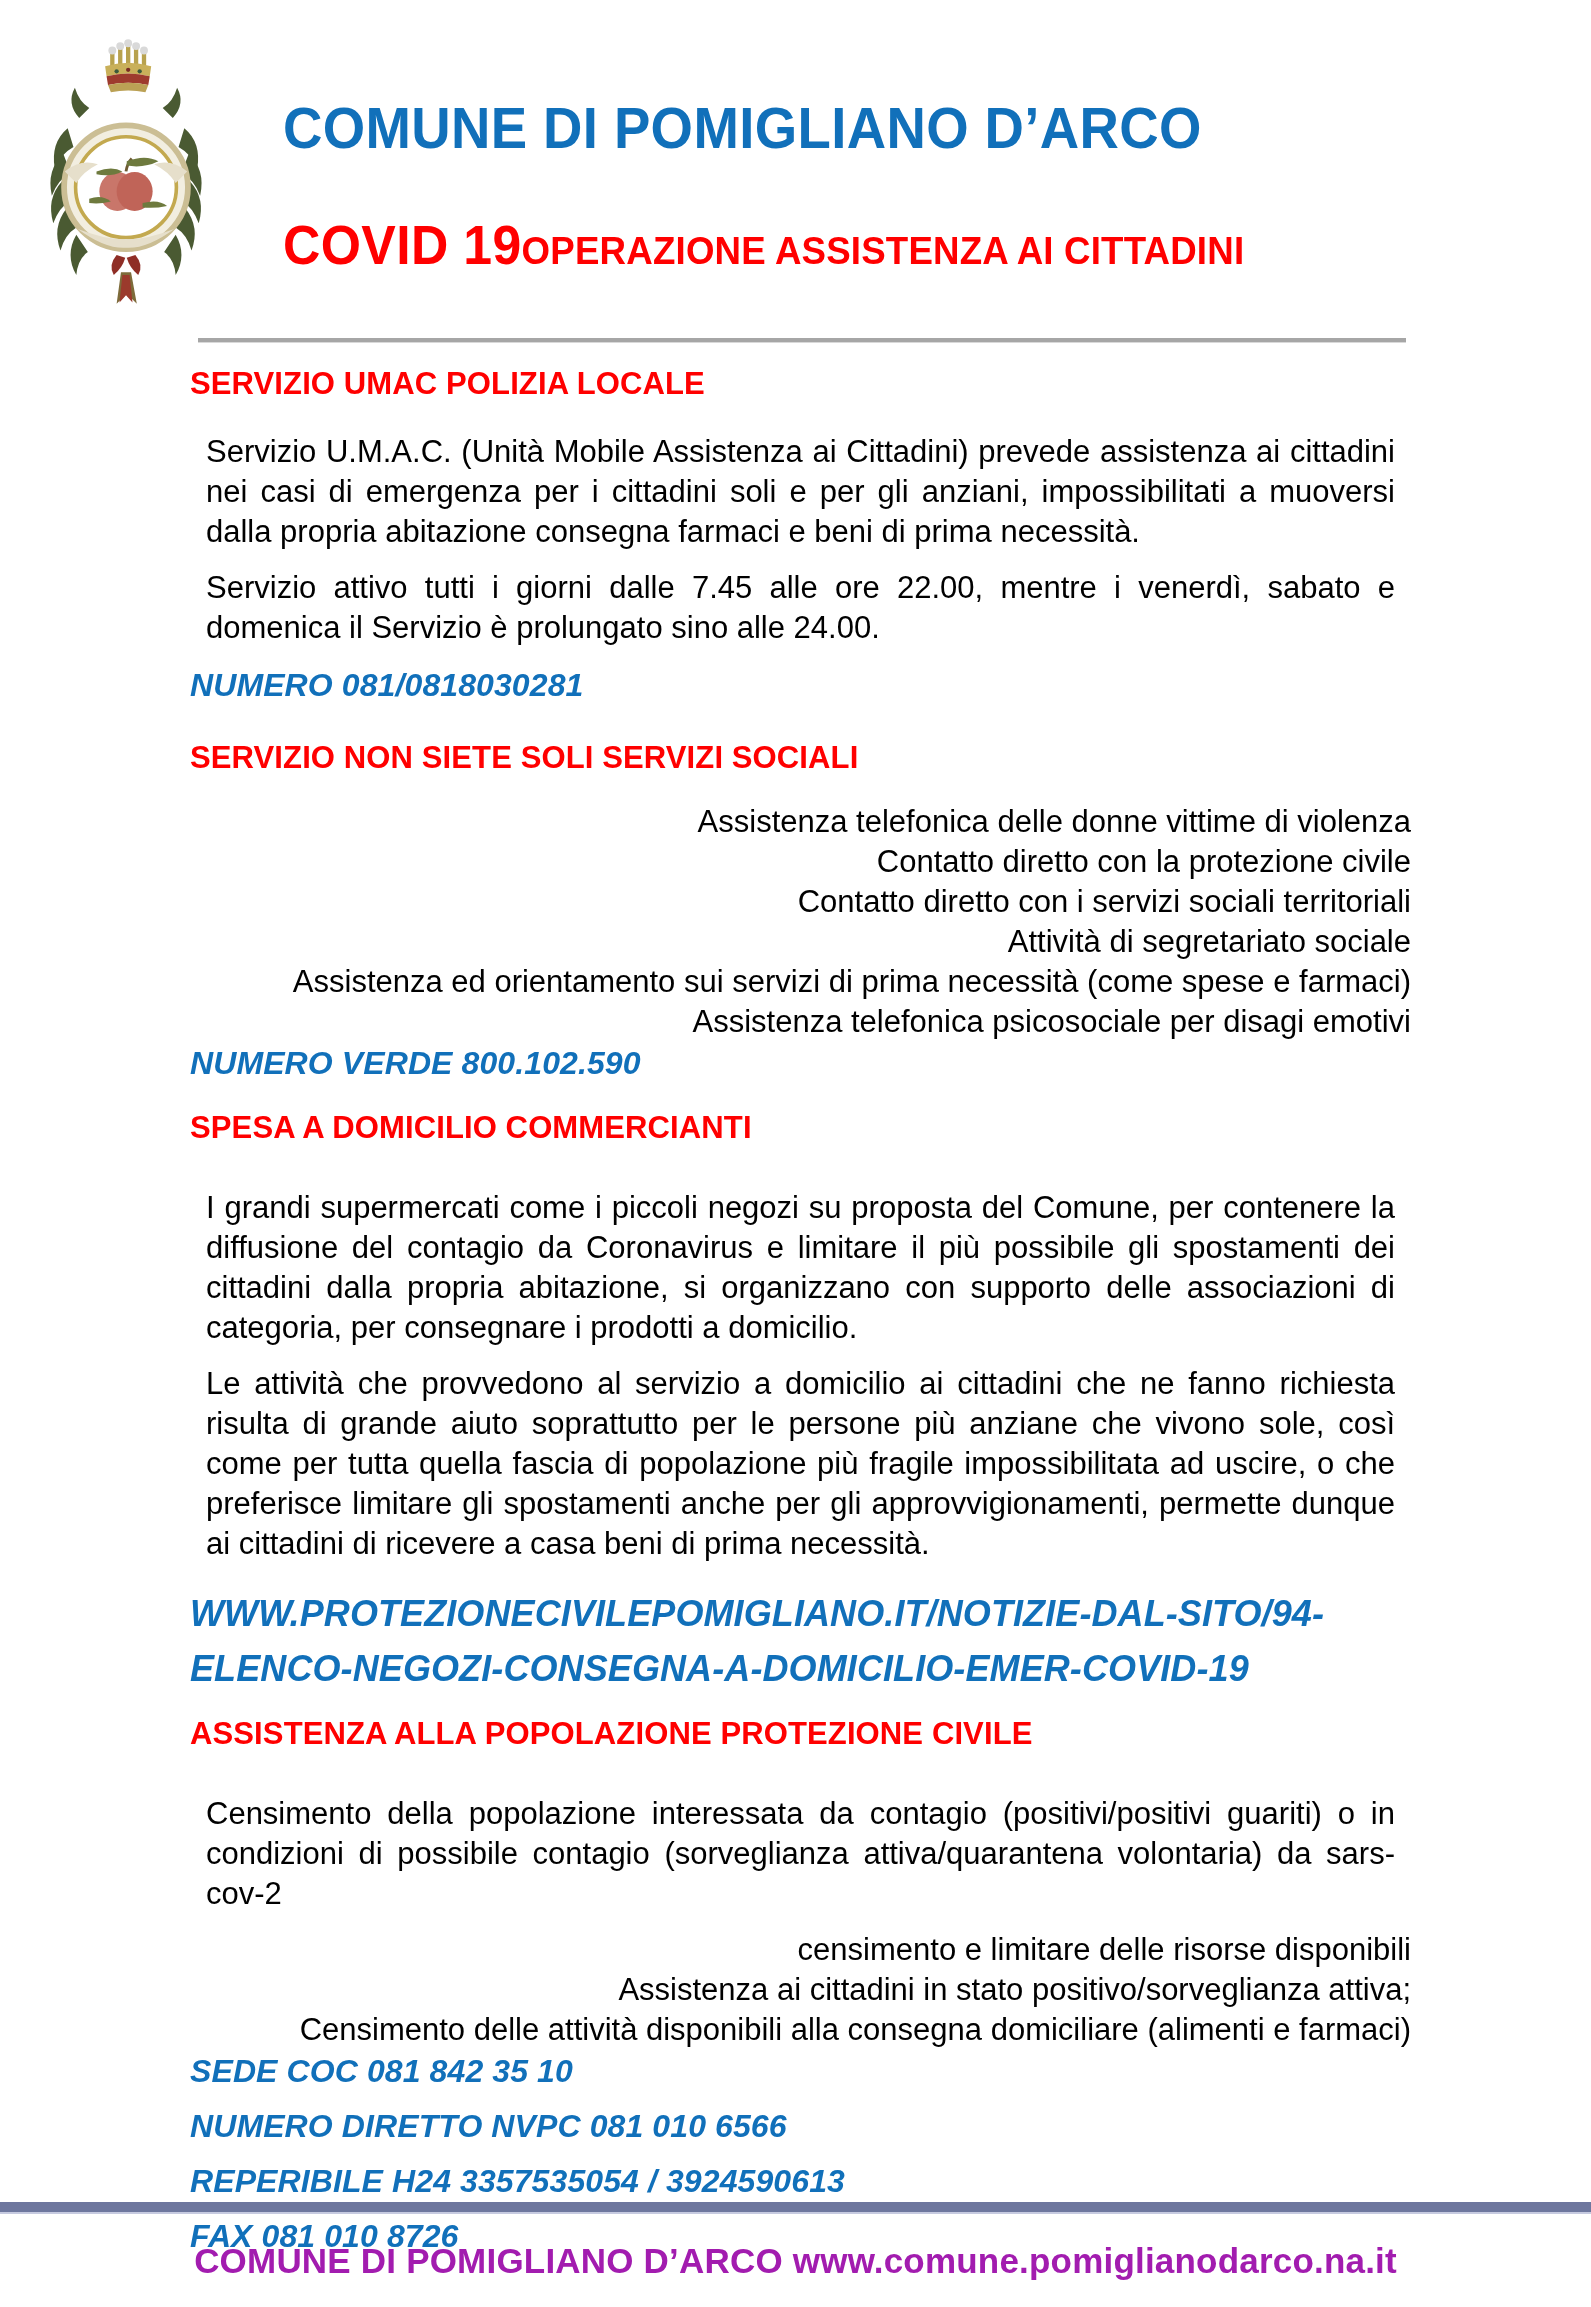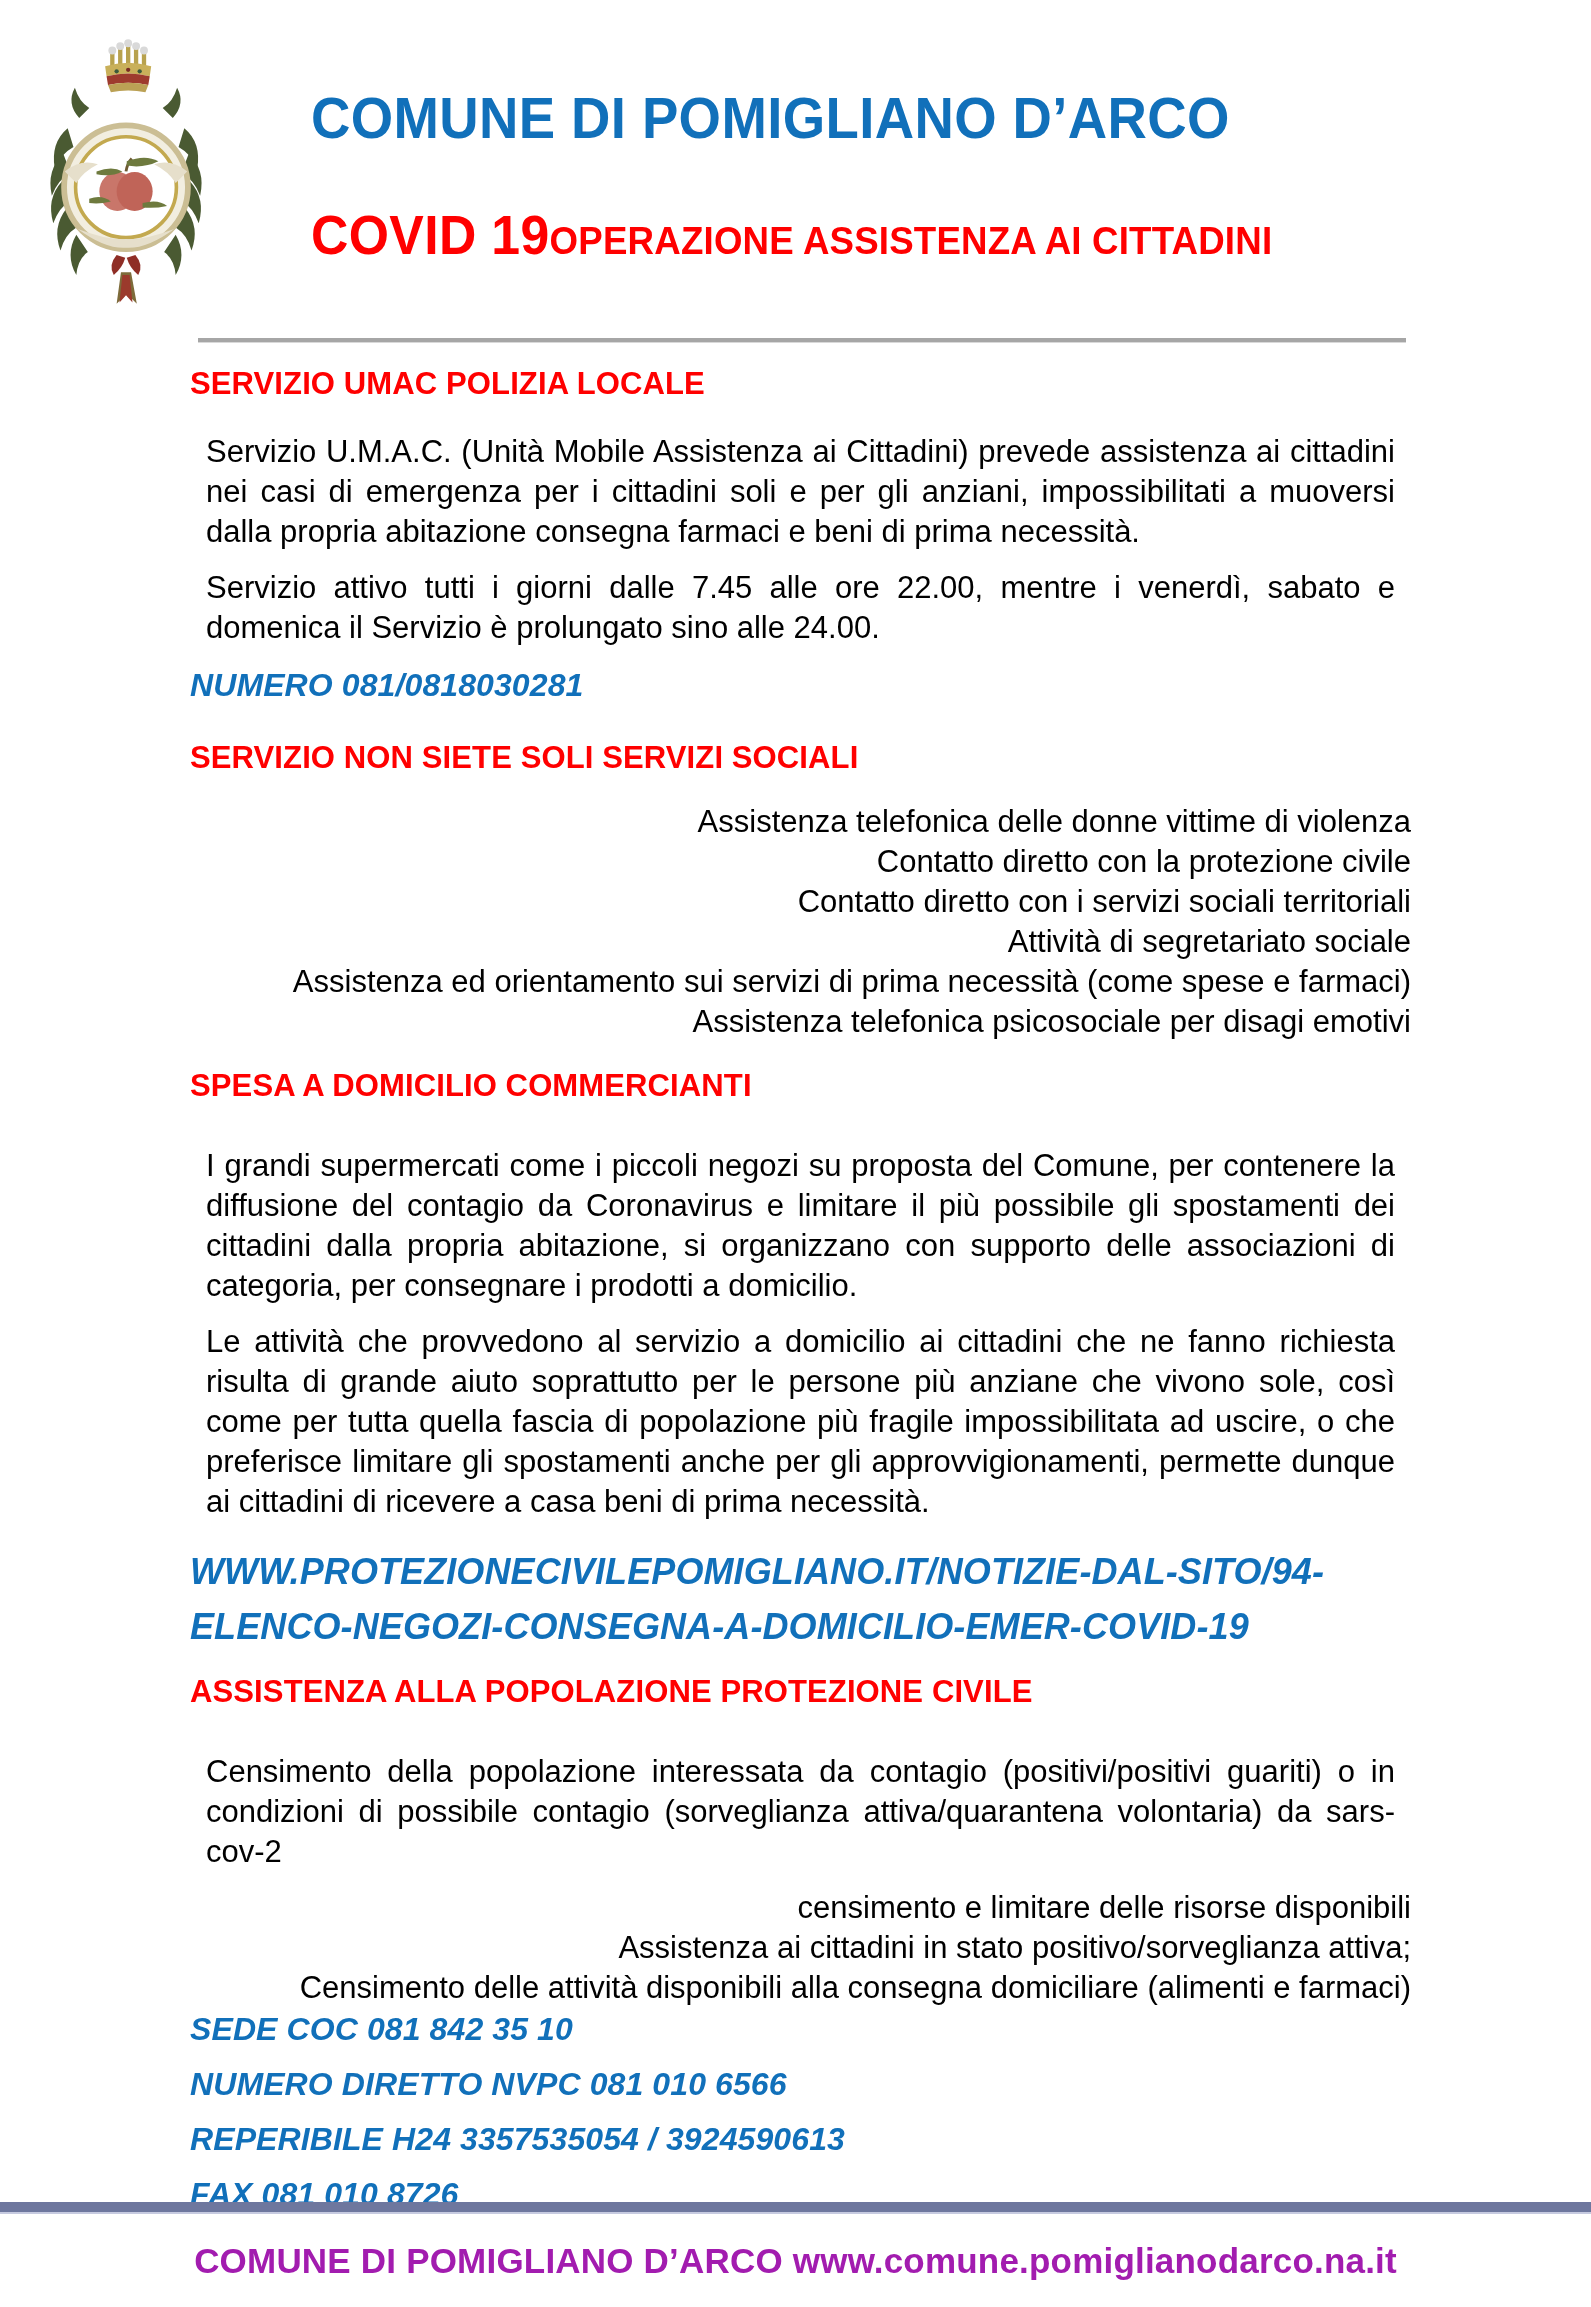--- a/index.html
+++ b/index.html
@@ -28,23 +28,22 @@
     left: 36px;
     top: 27.4px;
     width: 180px;
     height: 283px;
   }
   .crest svg { display: block; width: 180px; height: 283px; }
 
   .header-titles {
     position: absolute;
     left: 283px;
-    top: 6px;
+    top: 16px;
     width: 1154px;
-    margin-left: 28px;
   }
   .title-main {
     margin: 0;
     padding-top: 79px;
     font-family: "Liberation Sans Narrow", "Liberation Sans", sans-serif;
     font-size: 58px;
     line-height: 66px;
     font-weight: bold;
     letter-spacing: 0.4px;
     color: #1170BA;
@@ -269,20 +268,21 @@
   <div class="gap-l"></div>
 
   <h2 class="sec-head">SERVIZIO NON SIETE SOLI SERVIZI SOCIALI</h2>
   <div class="gap-m"></div>
   <p class="line">Assistenza telefonica delle donne vittime di violenza</p>
   <p class="line">Contatto diretto con la protezione civile</p>
   <p class="line">Contatto diretto con i servizi sociali territoriali</p>
   <p class="line">Attività di segretariato sociale</p>
   <p class="line">Assistenza ed orientamento sui servizi di prima necessità (come spese e farmaci)</p>
   <p class="line">Assistenza telefonica psicosociale per disagi emotivi</p>
+  <p class="phone">NUMERO VERDE 800.102.590</p>
 
   <div class="gap-m"></div>
 
   <h2 class="sec-head">SPESA A DOMICILIO COMMERCIANTI</h2>
   <div class="gap-m"></div>
   <p class="para">I grandi supermercati come i piccoli negozi su proposta del Comune, per contenere la diffusione del contagio da Coronavirus e limitare il più possibile gli spostamenti dei cittadini dalla propria abitazione, si organizzano con supporto delle associazioni di categoria, per consegnare i prodotti a domicilio.</p>
   <p class="para">Le attività che provvedono al servizio a domicilio ai cittadini che ne fanno richiesta risulta di grande aiuto soprattutto per le persone più anziane che vivono sole, così come per tutta quella fascia di popolazione più fragile impossibilitata ad uscire, o che preferisce limitare gli spostamenti anche per gli approvvigionamenti, permette dunque ai cittadini di ricevere a casa beni di prima necessità.</p>
   <div class="gap-s"></div>
   <p class="urlline">WWW.PROTEZIONECIVILEPOMIGLIANO.IT/NOTIZIE-DAL-SITO/94-</p>
   <div class="gap-s"></div>

